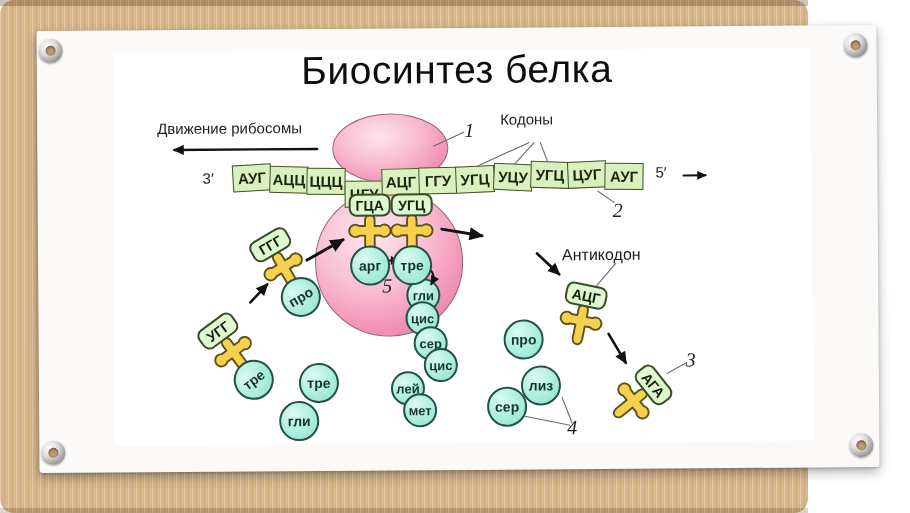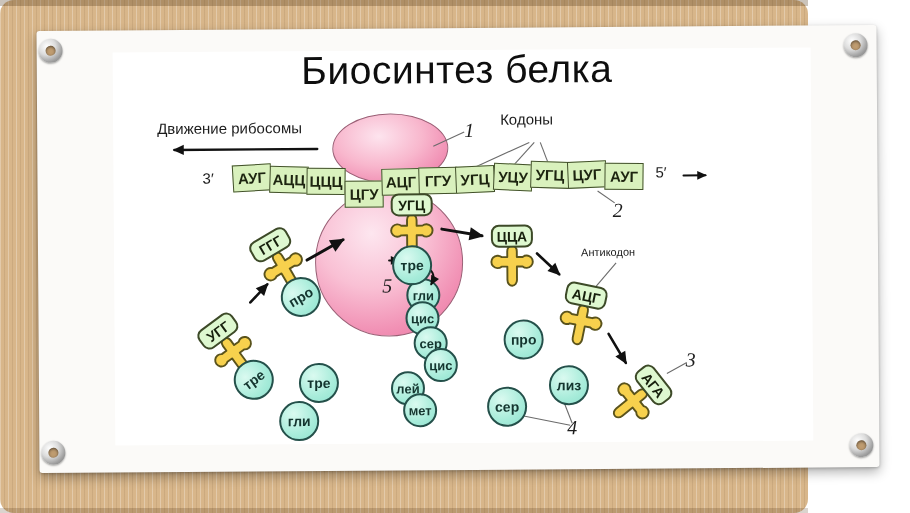--- a/index.html
+++ b/index.html
@@ -55,21 +55,21 @@
 
     <div class="grommet" style="left:2px;top:8px"></div>
     <div class="grommet" style="left:807px;top:8px"></div>
     <div class="grommet" style="left:2px;top:410px"></div>
     <div class="grommet" style="left:810px;top:408px"></div>
 
     <div class="title">Биосинтез белка</div>
 
     <div class="lbl" style="left:120px;top:90px">Движение рибосомы</div>
     <div class="lbl" style="left:463px;top:83px">Кодоны</div>
-    <div class="lbl" style="left:543px;top:219px;font-size:11px">Антикодон</div>
+    <div class="lbl" style="left:524px;top:219px;font-size:16px">Антикодон</div>
     <div class="lbl" style="left:165px;top:140px">3′</div>
     <div class="lbl" style="left:618px;top:137px">5′</div>
 
     <div class="num" style="left:427px;top:91px">1</div>
     <div class="num" style="left:575px;top:172px">2</div>
     <div class="num" style="left:647px;top:322px">3</div>
     <div class="num" style="left:528px;top:389px">4</div>
     <div class="num" style="left:344px;top:246px">5</div>
 
     <div class="ribo ribo-small"></div>
@@ -106,20 +106,27 @@
     <div class="codon" style="left:269px;top:139px;transform:rotate(1deg)">ЦЦЦ</div>
     <div class="codon" style="left:307px;top:152px;transform:rotate(0deg)">ЦГУ</div>
     <div class="codon" style="left:344px;top:140px;transform:rotate(-1deg)">АЦГ</div>
     <div class="codon" style="left:381px;top:139px;transform:rotate(-1deg)">ГГУ</div>
     <div class="codon" style="left:418px;top:138px;transform:rotate(-2deg)">УГЦ</div>
     <div class="codon" style="left:456px;top:136px;transform:rotate(3deg)">УЦУ</div>
     <div class="codon" style="left:493px;top:134px;transform:rotate(2deg)">УГЦ</div>
     <div class="codon" style="left:530px;top:134px;transform:rotate(-2deg)">ЦУГ</div>
     <div class="codon" style="left:567px;top:136px;transform:rotate(1deg)">АУГ</div>
 
+    <div class="trna" style="left:309px;top:165px">
+      <svg class="cross" viewBox="0 0 48 46">
+          <path d="M19 14 L19 8 A5 6 0 0 1 29 8 L29 14 L35 14 A6.5 6.5 0 1 1 35 24 L29 24 L29 38 A5 6 0 0 1 19 38 L19 24 L13 24 A6.5 6.5 0 1 1 13 14 Z"></path>
+        </svg>
+      <div class="acodon">ГЦА</div>
+      <div class="amino">арг</div>
+    </div>
     <div class="trna" style="left:351px;top:165px">
       <svg class="cross" viewBox="0 0 48 46">
           <path d="M19 14 L19 8 A5 6 0 0 1 29 8 L29 14 L35 14 A6.5 6.5 0 1 1 35 24 L29 24 L29 38 A5 6 0 0 1 19 38 L19 24 L13 24 A6.5 6.5 0 1 1 13 14 Z"></path>
         </svg>
       <div class="acodon">УГЦ</div>
       <div class="amino">тре</div>
     </div>
 
     <div class="trna" style="left:209px;top:204px;transform:rotate(-30deg)">
       <svg class="cross" viewBox="0 0 48 46">
@@ -129,26 +136,20 @@
       <div class="amino">про</div>
     </div>
     <div class="trna" style="left:156px;top:290px;transform:rotate(-36deg)">
       <svg class="cross" viewBox="0 0 48 46">
           <path d="M19 14 L19 8 A5 6 0 0 1 29 8 L29 14 L35 14 A6.5 6.5 0 1 1 35 24 L29 24 L29 38 A5 6 0 0 1 19 38 L19 24 L13 24 A6.5 6.5 0 1 1 13 14 Z"></path>
         </svg>
       <div class="acodon">УГГ</div>
       <div class="amino">тре</div>
     </div>
 
-    <div class="trna" style="left:451px;top:197px">
-      <svg class="cross" viewBox="0 0 48 46">
-          <path d="M19 14 L19 8 A5 6 0 0 1 29 8 L29 14 L35 14 A6.5 6.5 0 1 1 35 24 L29 24 L29 38 A5 6 0 0 1 19 38 L19 24 L13 24 A6.5 6.5 0 1 1 13 14 Z"></path>
-        </svg>
-      <div class="acodon">ЦЦА</div>
-    </div>
     <div class="trna" style="left:525px;top:257px;transform:rotate(12deg)">
       <svg class="cross" viewBox="0 0 48 46">
           <path d="M19 14 L19 8 A5 6 0 0 1 29 8 L29 14 L35 14 A6.5 6.5 0 1 1 35 24 L29 24 L29 38 A5 6 0 0 1 19 38 L19 24 L13 24 A6.5 6.5 0 1 1 13 14 Z"></path>
         </svg>
       <div class="acodon">АЦГ</div>
     </div>
     <div class="trna" style="left:592px;top:347px;transform:rotate(52deg)">
       <svg class="cross" viewBox="0 0 48 46">
           <path d="M19 14 L19 8 A5 6 0 0 1 29 8 L29 14 L35 14 A6.5 6.5 0 1 1 35 24 L29 24 L29 38 A5 6 0 0 1 19 38 L19 24 L13 24 A6.5 6.5 0 1 1 13 14 Z"></path>
         </svg>
@@ -158,16 +159,16 @@
     <div class="amino chain" style="left:368px;top:250px">гли</div>
     <div class="amino chain" style="left:367px;top:273px">цис</div>
     <div class="amino chain" style="left:375px;top:298px">сер</div>
     <div class="amino chain" style="left:385px;top:320px">цис</div>
     <div class="amino chain" style="left:352px;top:343px">лей</div>
     <div class="amino chain" style="left:364px;top:365px">мет</div>
 
     <div class="amino" style="left:260px;top:334px">тре</div>
     <div class="amino" style="left:240px;top:372px">гли</div>
     <div class="amino" style="left:465px;top:292px">про</div>
-    <div class="amino" style="left:510px;top:338px">лиз</div>
+    <div class="amino" style="left:482px;top:338px">лиз</div>
     <div class="amino" style="left:448px;top:359px">сер</div>
   </div>
 </div>
 
 </body></html>

